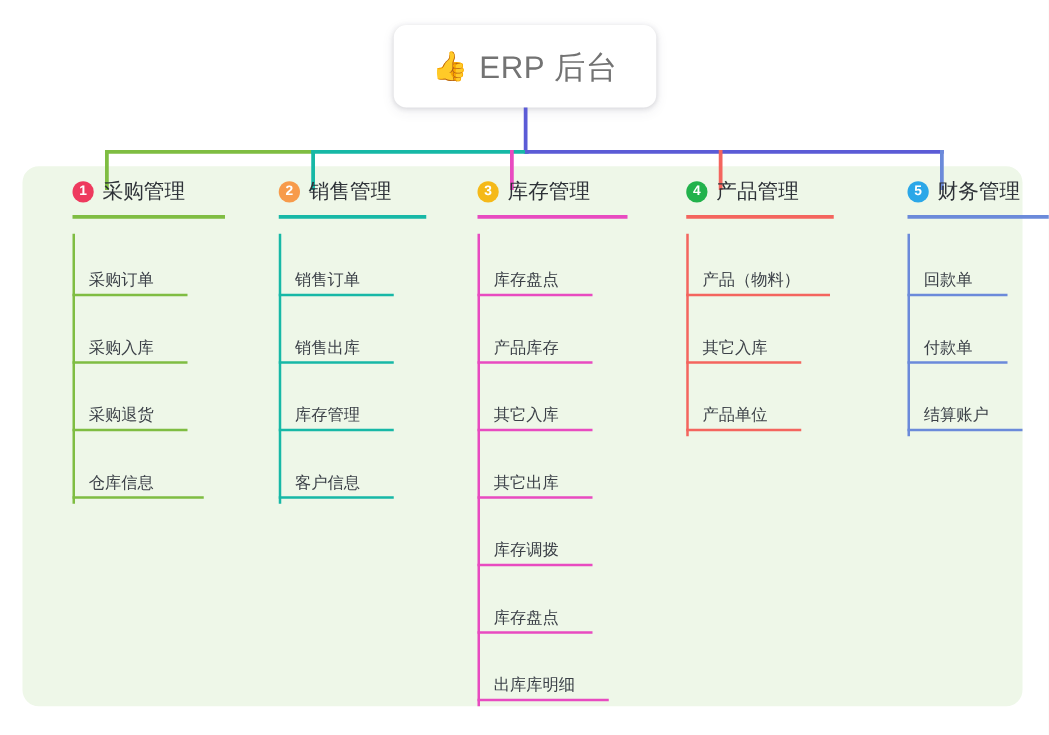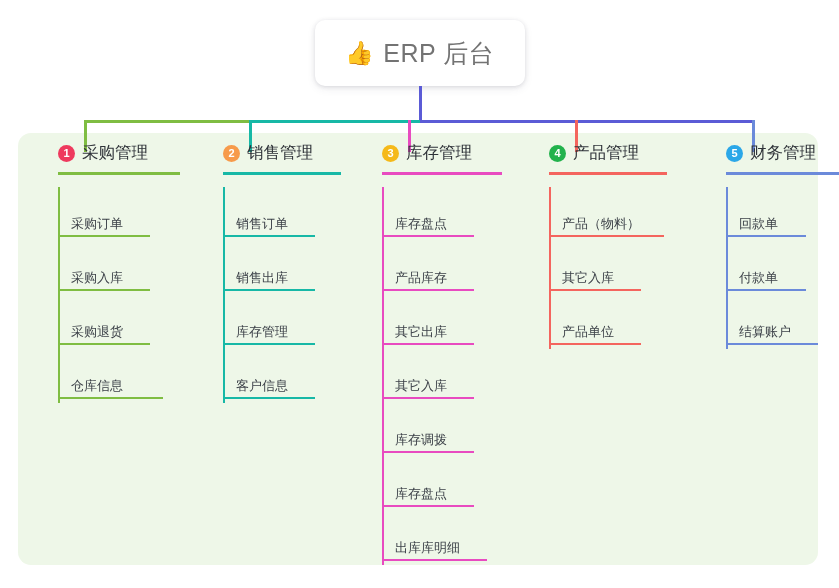--- a/index.html
+++ b/index.html
@@ -148,25 +148,25 @@
         <div class="rail" style="height: 378px; background: rgb(232, 75, 192);"></div>
         <div class="leaf">
           <span class="ltext">库存盘点</span>
           <span class="lunder" style="width: 92px; background: rgb(232, 75, 192);"></span>
         </div>
         <div class="leaf">
           <span class="ltext">产品库存</span>
           <span class="lunder" style="width: 92px; background: rgb(232, 75, 192);"></span>
         </div>
         <div class="leaf">
+          <span class="ltext">其它入库</span>
+          <span class="lunder" style="width: 92px; background: rgb(232, 75, 192);"></span>
+        </div>
+        <div class="leaf">
           <span class="ltext">其它出库</span>
-          <span class="lunder" style="width: 92px; background: rgb(232, 75, 192);"></span>
-        </div>
-        <div class="leaf">
-          <span class="ltext">其它入库</span>
           <span class="lunder" style="width: 92px; background: rgb(232, 75, 192);"></span>
         </div>
         <div class="leaf">
           <span class="ltext">库存调拨</span>
           <span class="lunder" style="width: 92px; background: rgb(232, 75, 192);"></span>
         </div>
         <div class="leaf">
           <span class="ltext">库存盘点</span>
           <span class="lunder" style="width: 92px; background: rgb(232, 75, 192);"></span>
         </div>

